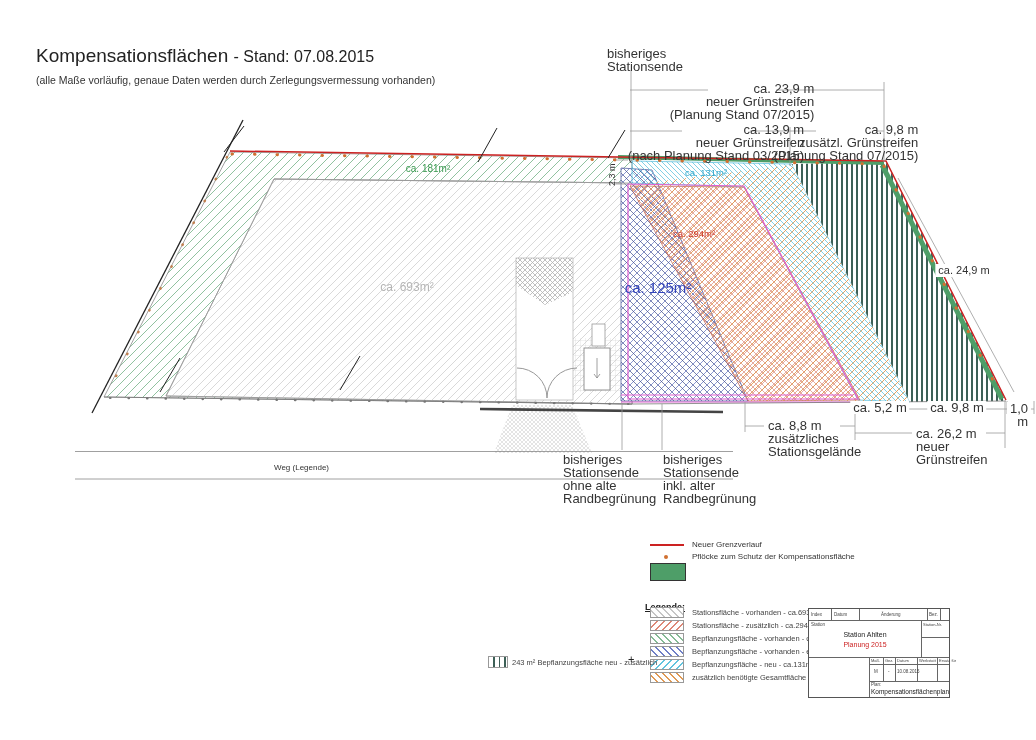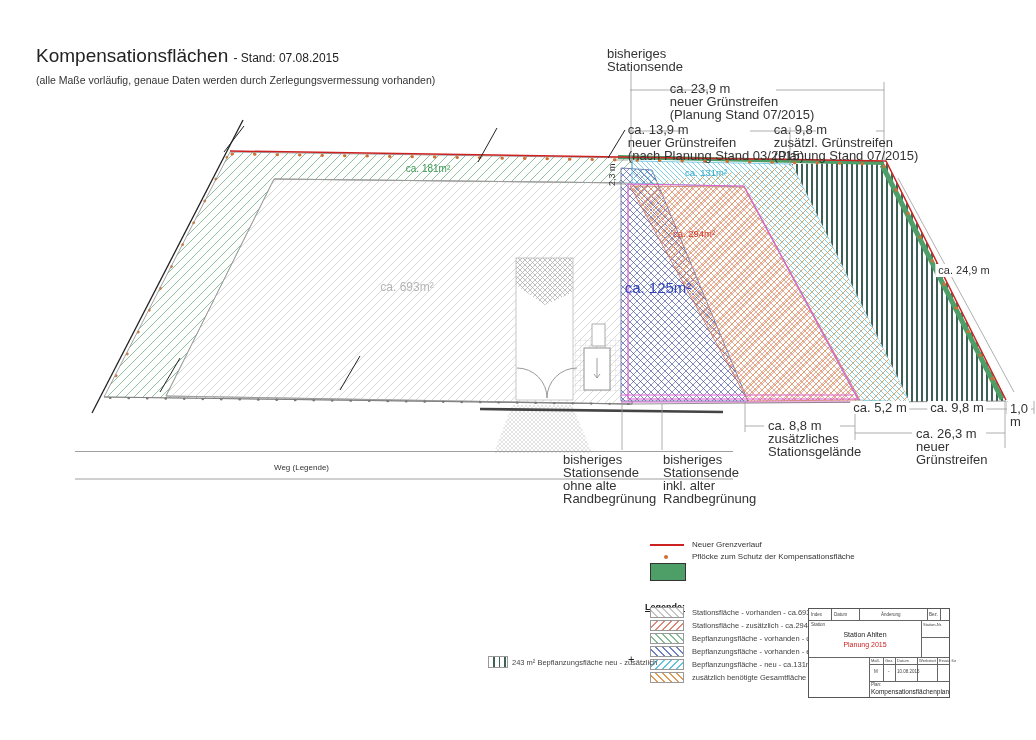--- a/index.html
+++ b/index.html
@@ -1,20 +1,20 @@
 <!DOCTYPE html>
 <html><head>
 <meta charset="utf-8">
 <style>
   html,body{margin:0;padding:0;background:#fff;}
   #canvas{position:relative;width:1036px;height:740px;background:#fff;overflow:hidden;
           font-family:"Liberation Sans",sans-serif;color:#333;}
   .abs{position:absolute;}
   .lbl{position:absolute;font-size:13px;line-height:13px;color:#333;white-space:pre-line;}
-  .ctr{transform:translateX(-50%);text-align:left;}
+  .ctr{transform:translateX(-50%);text-align:right;}
   .wbg{background:#fff;padding:0 3px;}
   .tiny{font-size:8px;line-height:10px;}
   
   .sw{position:absolute;width:34px;height:11px;border:1px solid #999;background-color:#fff;box-sizing:border-box;}
   .sw-gray  {background-image:repeating-linear-gradient(45deg ,transparent 0 4px,#c6c6c6 4px 5px);}
   .sw-red   {background-image:repeating-linear-gradient(135deg,transparent 0 4px,#dd8877 4px 5px);}
   .sw-green {background-image:repeating-linear-gradient(45deg ,transparent 0 4px,#85bb95 4px 5px);}
   .sw-blue  {background-image:repeating-linear-gradient(45deg ,transparent 0 4px,#6f7fc6 4px 5px);}
   .sw-cyan  {background-image:repeating-linear-gradient(135deg,transparent 0 4px,#62c4de 4px 5px);}
   .sw-orange{background-image:repeating-linear-gradient(45deg ,transparent 0 4px,#e09a55 4px 5px);}
@@ -138,21 +138,21 @@
       <path d="M745,402 V432 M855,408 V440"></path>
       <path d="M855,433 H912 M986,433 H1005"></path>
       <path d="M1005,401 V448"></path>
       <path d="M622,404 V450 M662,404 V450"></path>
       <path d="M616,160 H628 M616,184 H628"></path>
     </g>
   </svg>
 
   <div class="lbl" style="left:36px;top:44px;font-size:19px;line-height:24px;color:#222;white-space:nowrap">
     <span>Kompensationsflächen</span>
-    <span style="font-size:12px">- Stand: 07.08.2015</span>
+    <span style="font-size:16px">- Stand: 07.08.2015</span>
   </div>
   <div class="lbl" style="left:36px;top:74px;font-size:10.5px">(alle Maße vorläufig, genaue Daten werden durch Zerlegungsvermessung vorhanden)</div>
 
   <div class="lbl" style="left:607px;top:47px">bisheriges
 Stationsende</div>
 
   <div class="lbl ctr" style="left:742px;top:82px">ca. 23,9 m
 neuer Grünstreifen
 (Planung Stand 07/2015)</div>
   <div class="lbl ctr" style="left:716px;top:123px">ca. 13,9 m
@@ -171,21 +171,21 @@
   <div class="lbl ctr" style="left:694px;top:227px;color:#cc3322;font-size:9.5px">ca. 294m²</div>
   <div class="lbl ctr" style="left:658px;top:281px;color:#3344bb;font-size:15px">ca. 125m²</div>
   <div class="lbl ctr" style="left:407px;top:281px;color:#b5b5b5;font-size:12px">ca. 693m²</div>
 
   <div class="lbl ctr wbg" style="left:880px;top:401px">ca. 5,2 m</div>
   <div class="lbl ctr wbg" style="left:957px;top:401px">ca. 9,8 m</div>
   <div class="lbl ctr wbg" style="left:1019px;top:402px">1,0 m</div>
   <div class="lbl" style="left:768px;top:419px">ca. 8,8 m
 zusätzliches
 Stationsgelände</div>
-  <div class="lbl" style="left:916px;top:427px">ca. 26,3 m
+  <div class="lbl" style="left:916px;top:427px">ca. 26,2 m
 neuer
 Grünstreifen</div>
 
   <div class="lbl" style="left:563px;top:453px">bisheriges
 Stationsende
 ohne alte
 Randbegrünung</div>
   <div class="lbl" style="left:663px;top:453px">bisheriges
 Stationsende
 inkl. alter

